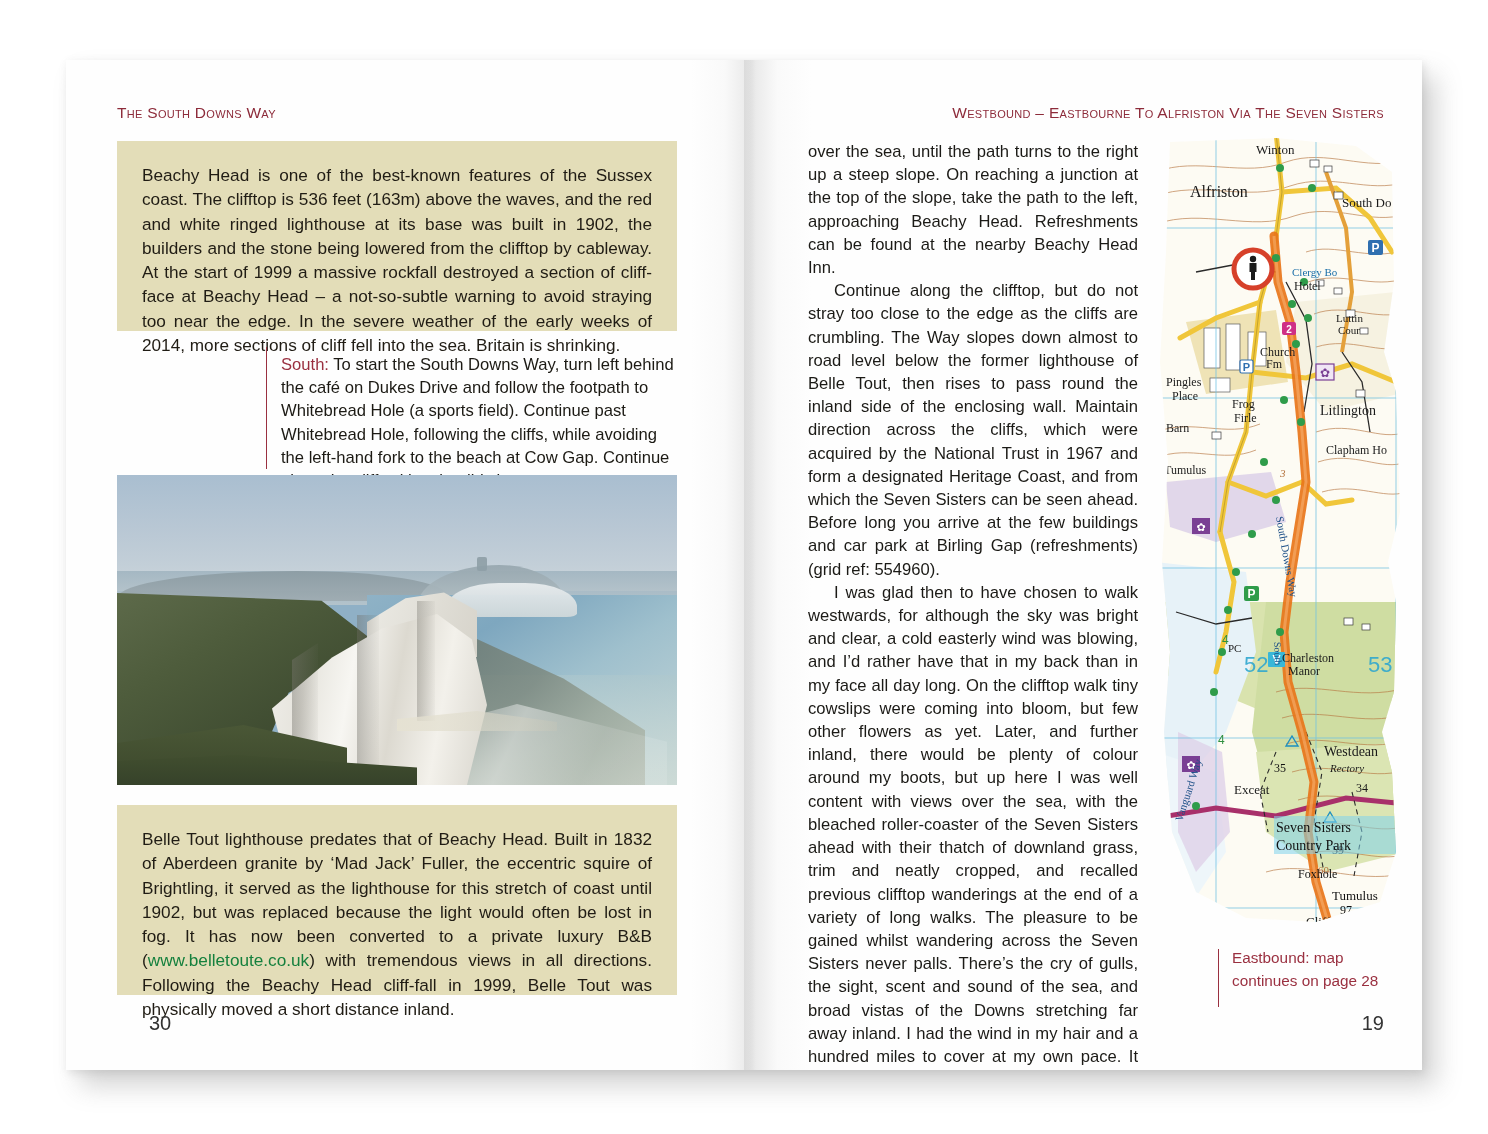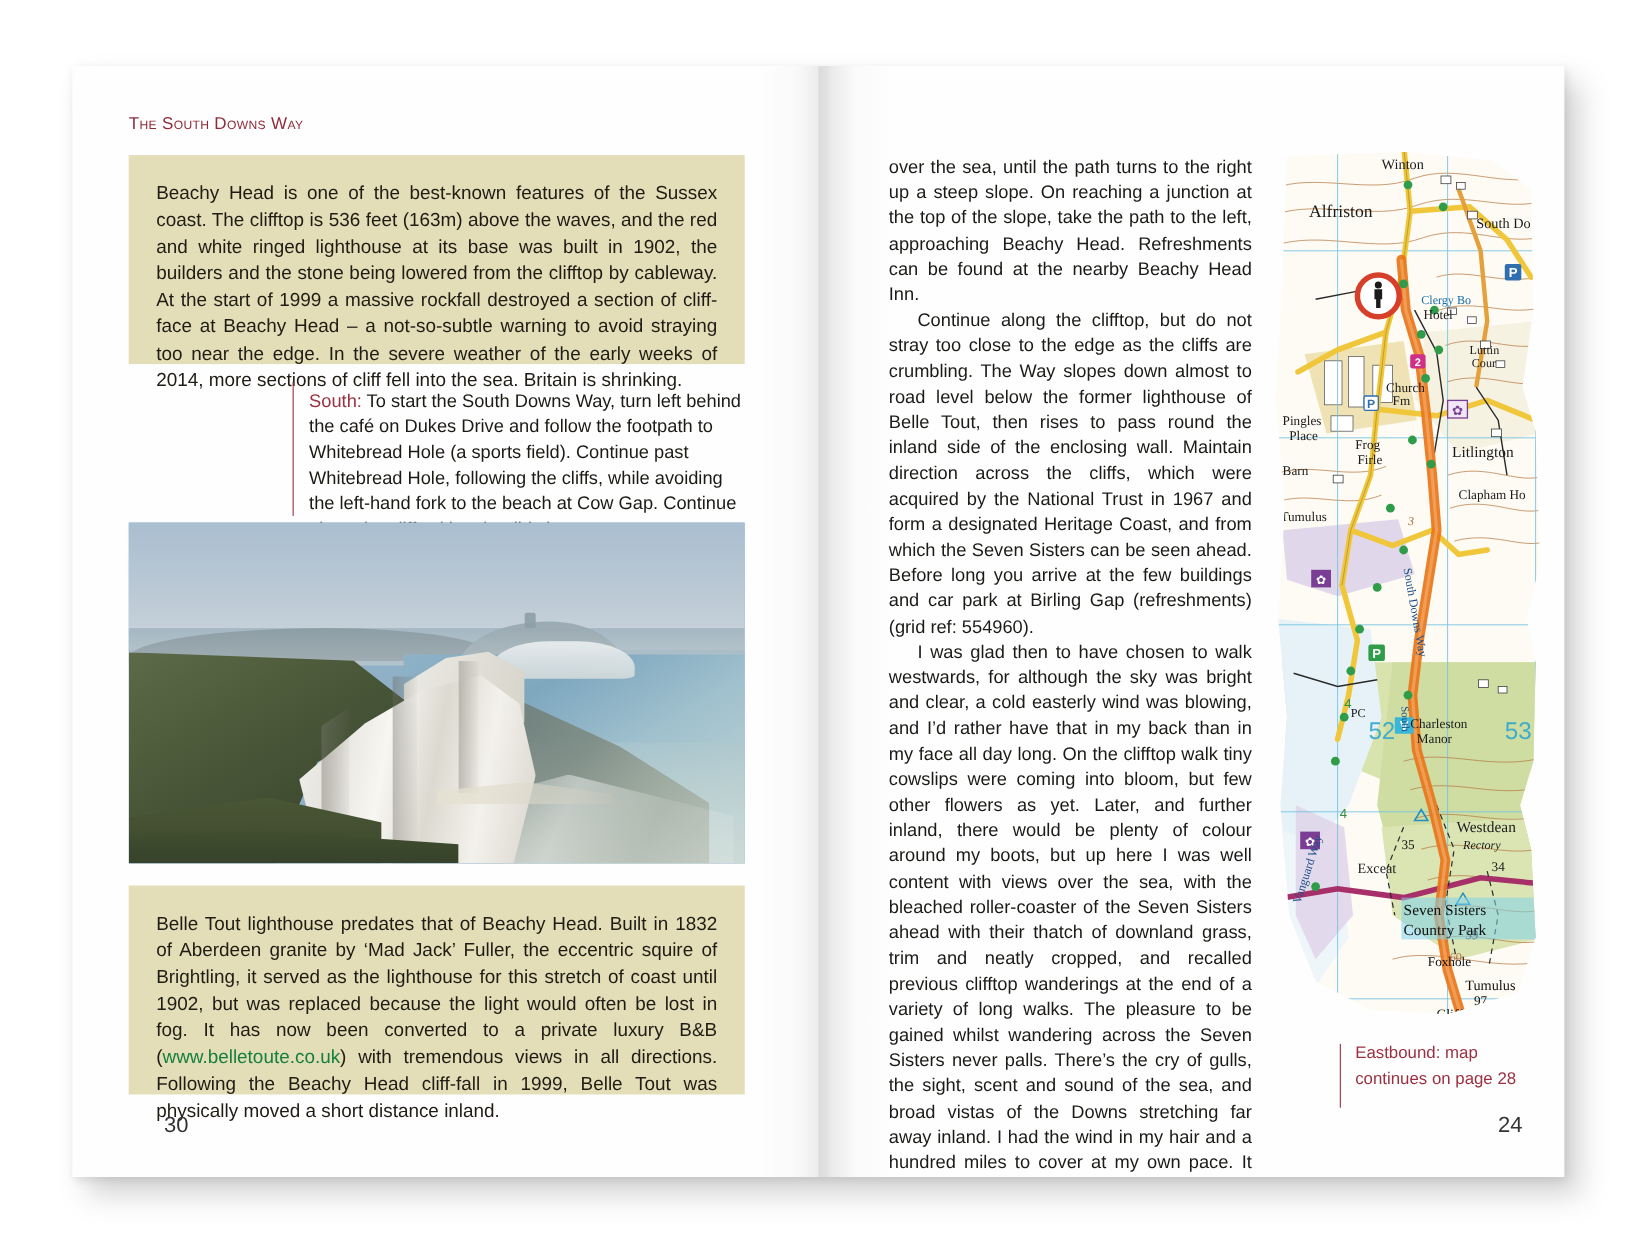--- a/index.html
+++ b/index.html
@@ -359,20 +359,21 @@
 
       <div class="info-box" id="box-belle">
         <p><span>Belle Tout lighthouse predates that of Beachy Head. Built in 1832 of Aberdeen granite by ‘Mad Jack’ Fuller, the eccentric squire of Brightling, it served as the lighthouse for this stretch of coast until 1902, but was replaced because the light would often be lost in fog. It has now been converted to a private luxury B&amp;B (</span><span class="link">www.belletoute.co.uk</span><span>) with tremendous views in all directions. Following the Beachy Head cliff-fall in 1999, Belle Tout was physically moved a short distance inland.</span></p>
       </div>
 
       <div class="folio" id="folio-left">30</div>
     </div>
 
     <div class="page" id="page-right">
 
+      <div class="running-head" id="head-right">Westbound – Eastbourne to Alfriston via the Seven Sisters</div>
 
       <div id="right-col">
         <p>over the sea, until the path turns to the right up a steep slope. On reaching a junction at the top of the slope, take the path to the left, approaching Beachy Head. Refreshments can be found at the nearby Beachy Head Inn.</p>
         <p class="indent">Continue along the clifftop, but do not stray too close to the edge as the cliffs are crumbling. The Way slopes down almost to road level below the former lighthouse of Belle Tout, then rises to pass round the inland side of the enclosing wall. Maintain direction across the cliffs, which were acquired by the National Trust in 1967 and form a designated Heritage Coast, and from which the Seven Sisters can be seen ahead. Before long you arrive at the few buildings and car park at Birling Gap (refreshments) (grid ref: 554960).</p>
         <p class="indent">I was glad then to have chosen to walk westwards, for although the sky was bright and clear, a cold easterly wind was blowing, and I’d rather have that in my back than in my face all day long. On the clifftop walk tiny cowslips were coming into bloom, but few other flowers as yet. Later, and further inland, there would be plenty of colour around my boots, but up here I was well content with views over the sea, with the bleached roller-coaster of the Seven Sisters ahead with their thatch of downland grass, trim and neatly cropped, and recalled previous clifftop wanderings at the end of a variety of long walks. The pleasure to be gained whilst wandering across the Seven Sisters never palls. There’s the cry of gulls, the sight, scent and sound of the sea, and broad vistas of the Downs stretching far away inland. I had the wind in my hair and a hundred miles to cover at my own pace. It was good to be back.</p>
 
       </div>
 
       <div id="map">
         <svg id="map-canvas" width="250" height="800" viewBox="0 0 250 800" xmlns="http://www.w3.org/2000/svg">
@@ -611,19 +612,19 @@
             </g>
           </g>
         </svg>
       </div>
 
       <div id="map-caption-wrap">
         <div id="map-caption-rule"></div>
         <div id="map-caption">Eastbound: map continues on page 28</div>
       </div>
 
-      <div class="folio" id="folio-right">24</div>
+      <div class="folio" id="folio-right">19</div>
     </div>
 
     <div id="gutter"></div>
     <div id="gutter2"></div>
   </div>
 </div>
 
 </body></html>

